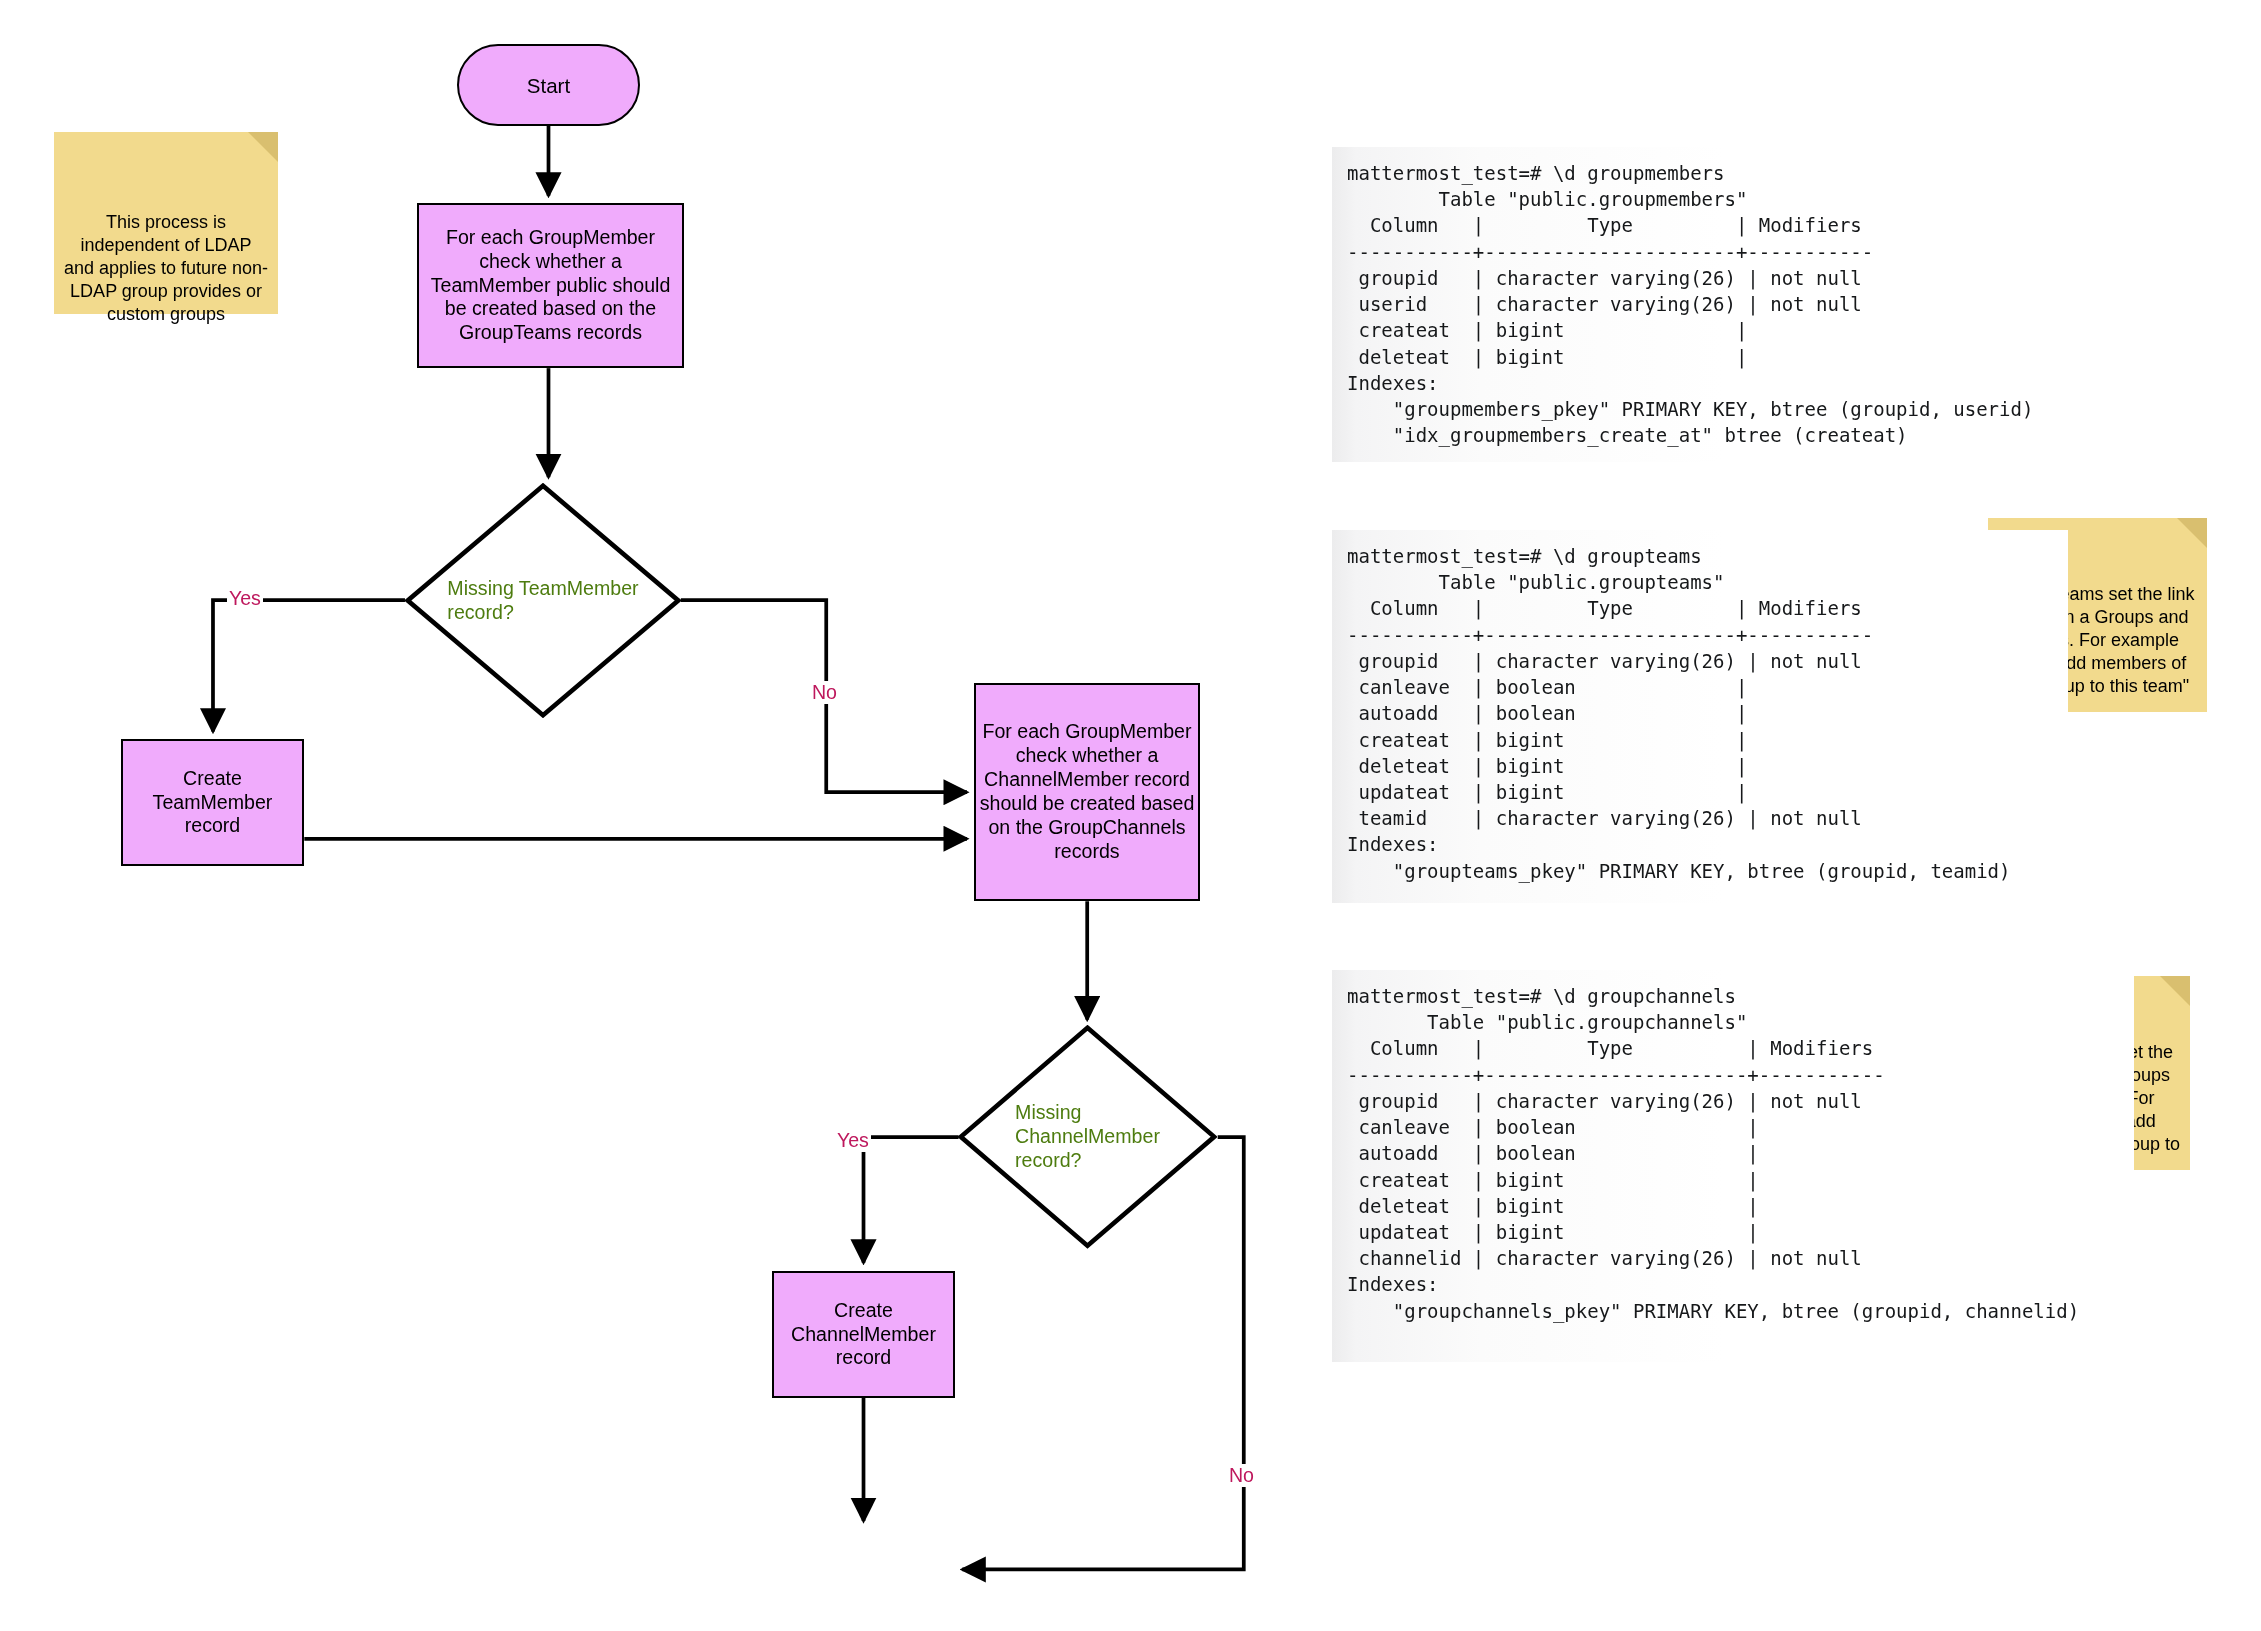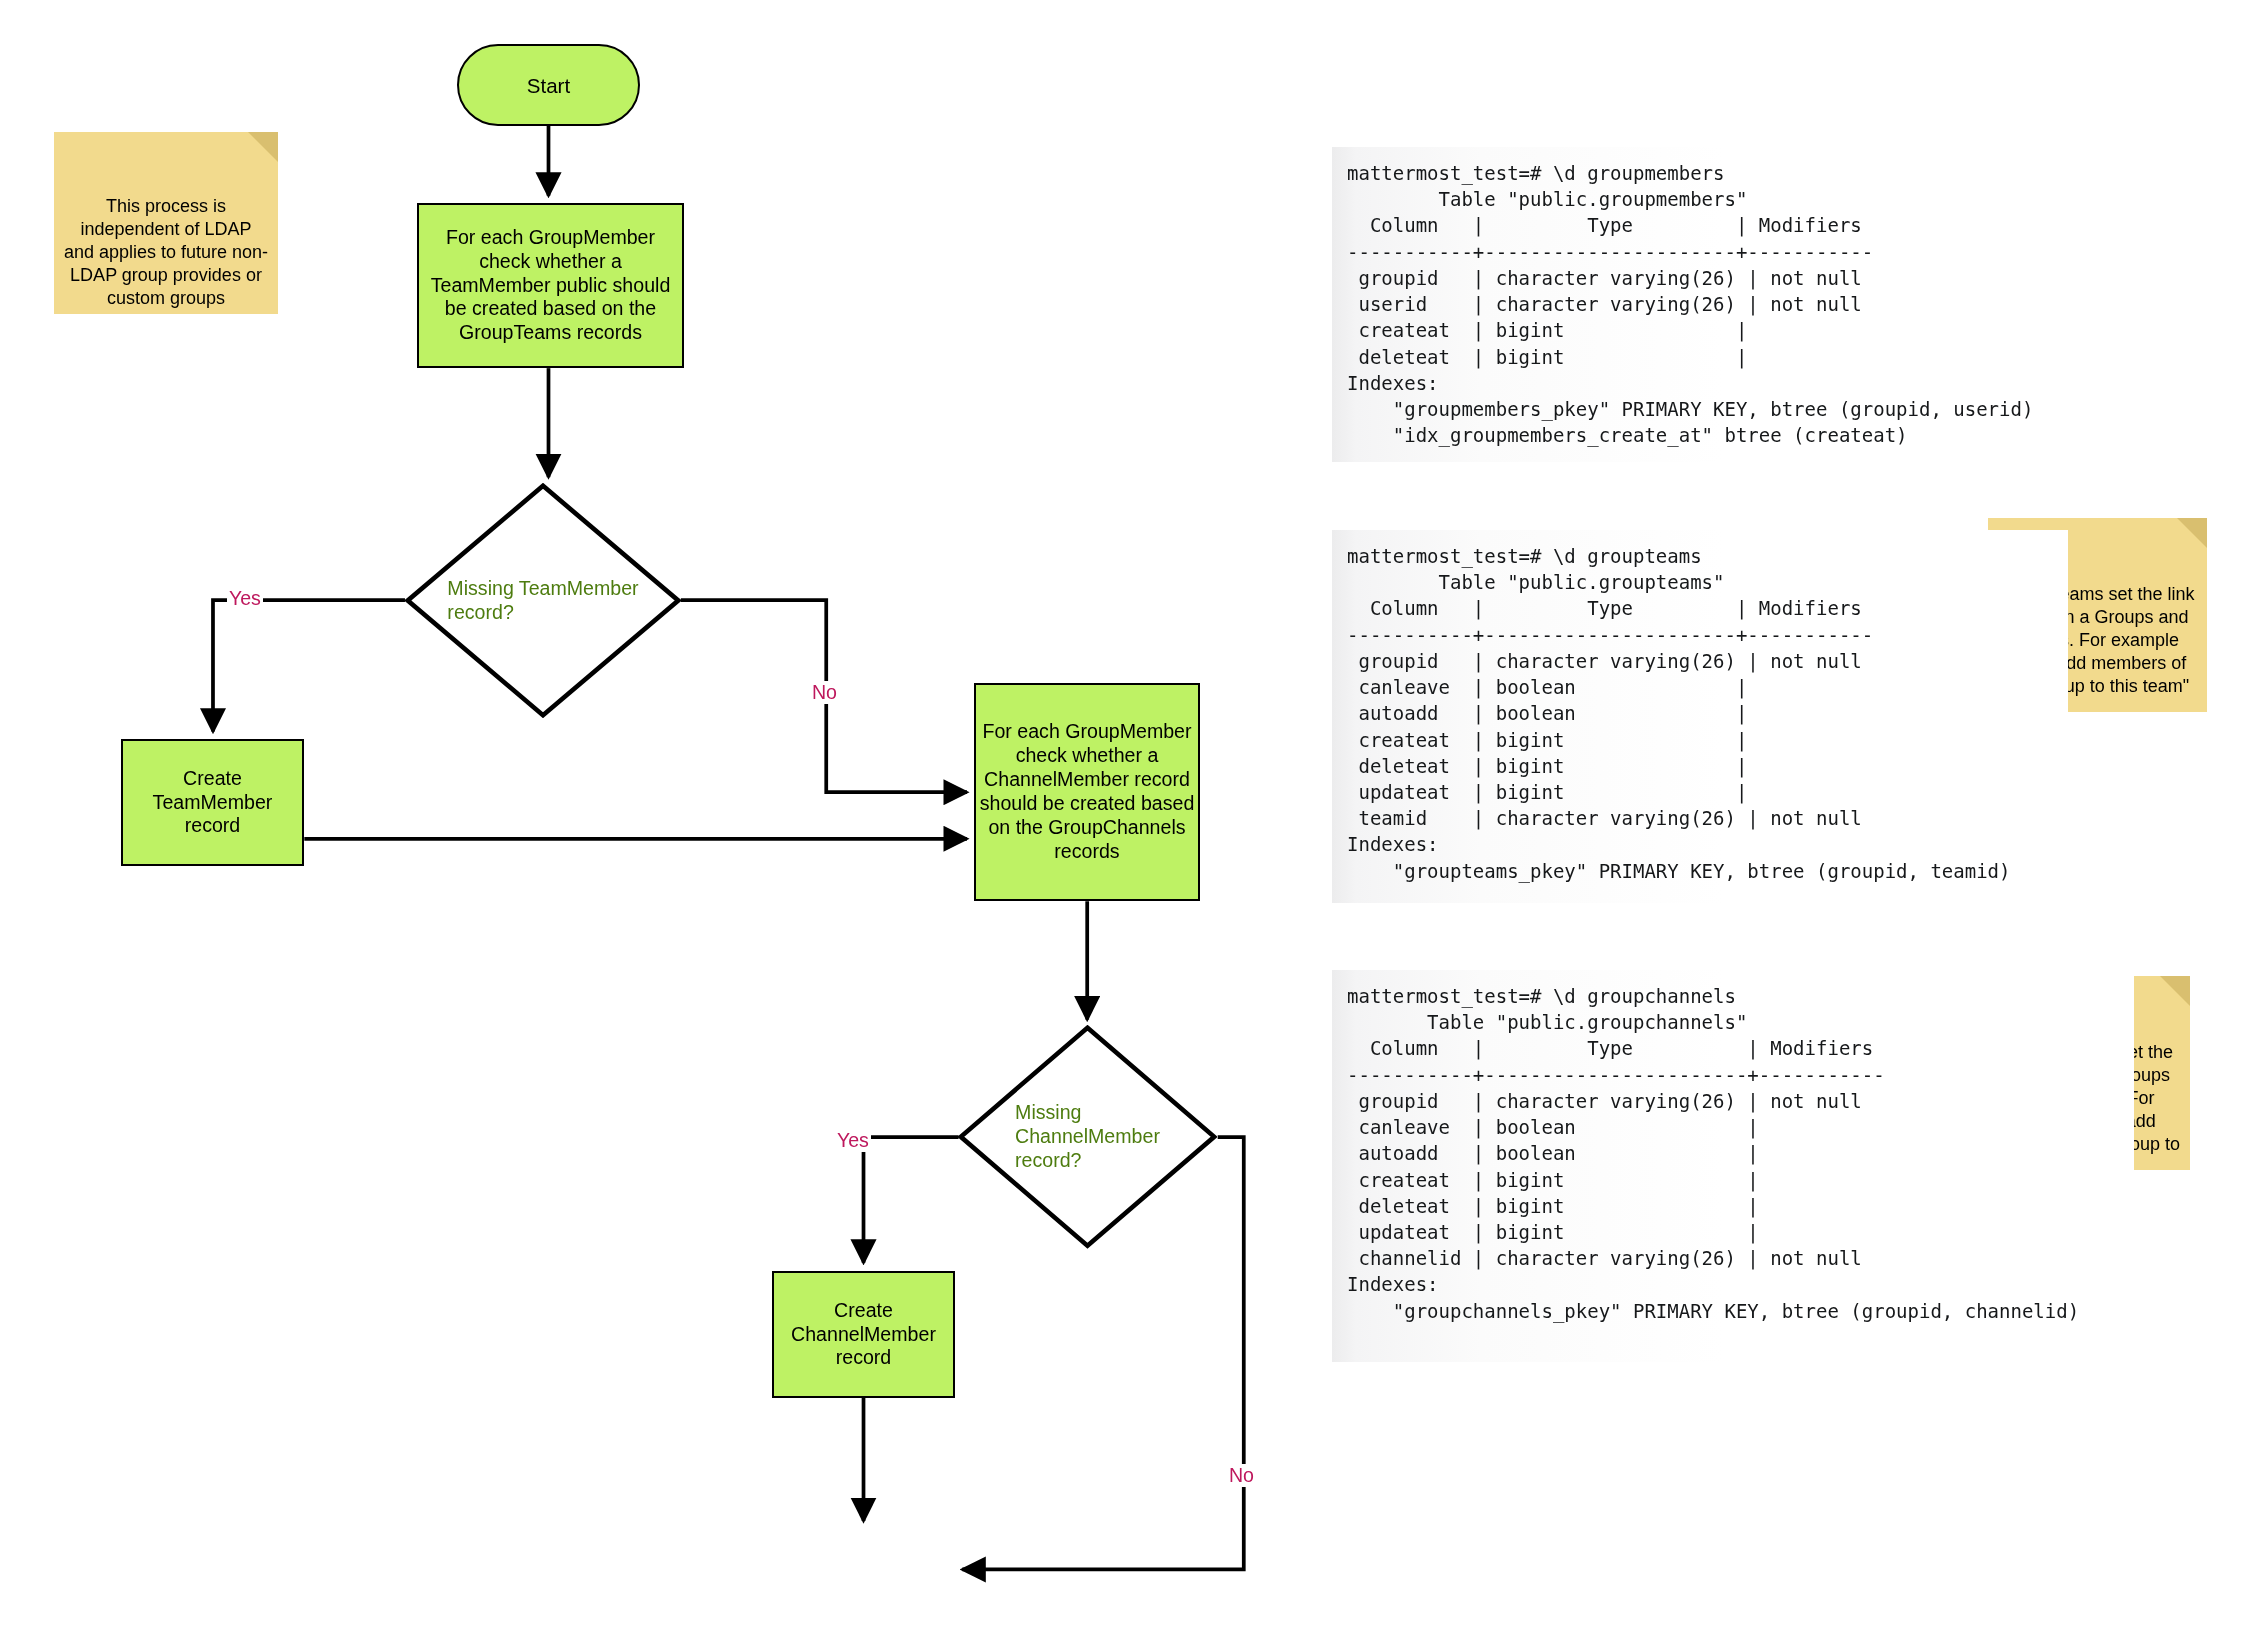--- a/index.html
+++ b/index.html
@@ -53,21 +53,21 @@
   .note .note-text {
     display: block;
     padding: 0 9.3px;
   }
 
   #note-ldap {
     left: 54px;
     top: 132px;
     width: 224px;
     height: 182px;
-    padding-top: 17px;
+    padding-top: 33px;
   }
   #note-groupteams {
     left: 1988px;
     top: 518px;
     width: 219px;
     height: 194px;
     padding-top: 18.6px;
   }
   #note-groupchannels {
     left: 1971px;
@@ -75,21 +75,21 @@
     width: 219px;
     height: 194px;
     padding-top: 18.6px;
   }
 
   
   .node {
     position: absolute;
     box-sizing: border-box;
     border: 2.3px solid #000000;
-    background: #bef264;
+    background: #f0abfc;
     color: #000000;
     display: flex;
     align-items: center;
     justify-content: center;
     text-align: center;
     font-size: 19.6px;
     line-height: 1.22;
     white-space: pre-line;
   }
   .terminal { border-radius: 56px; }

